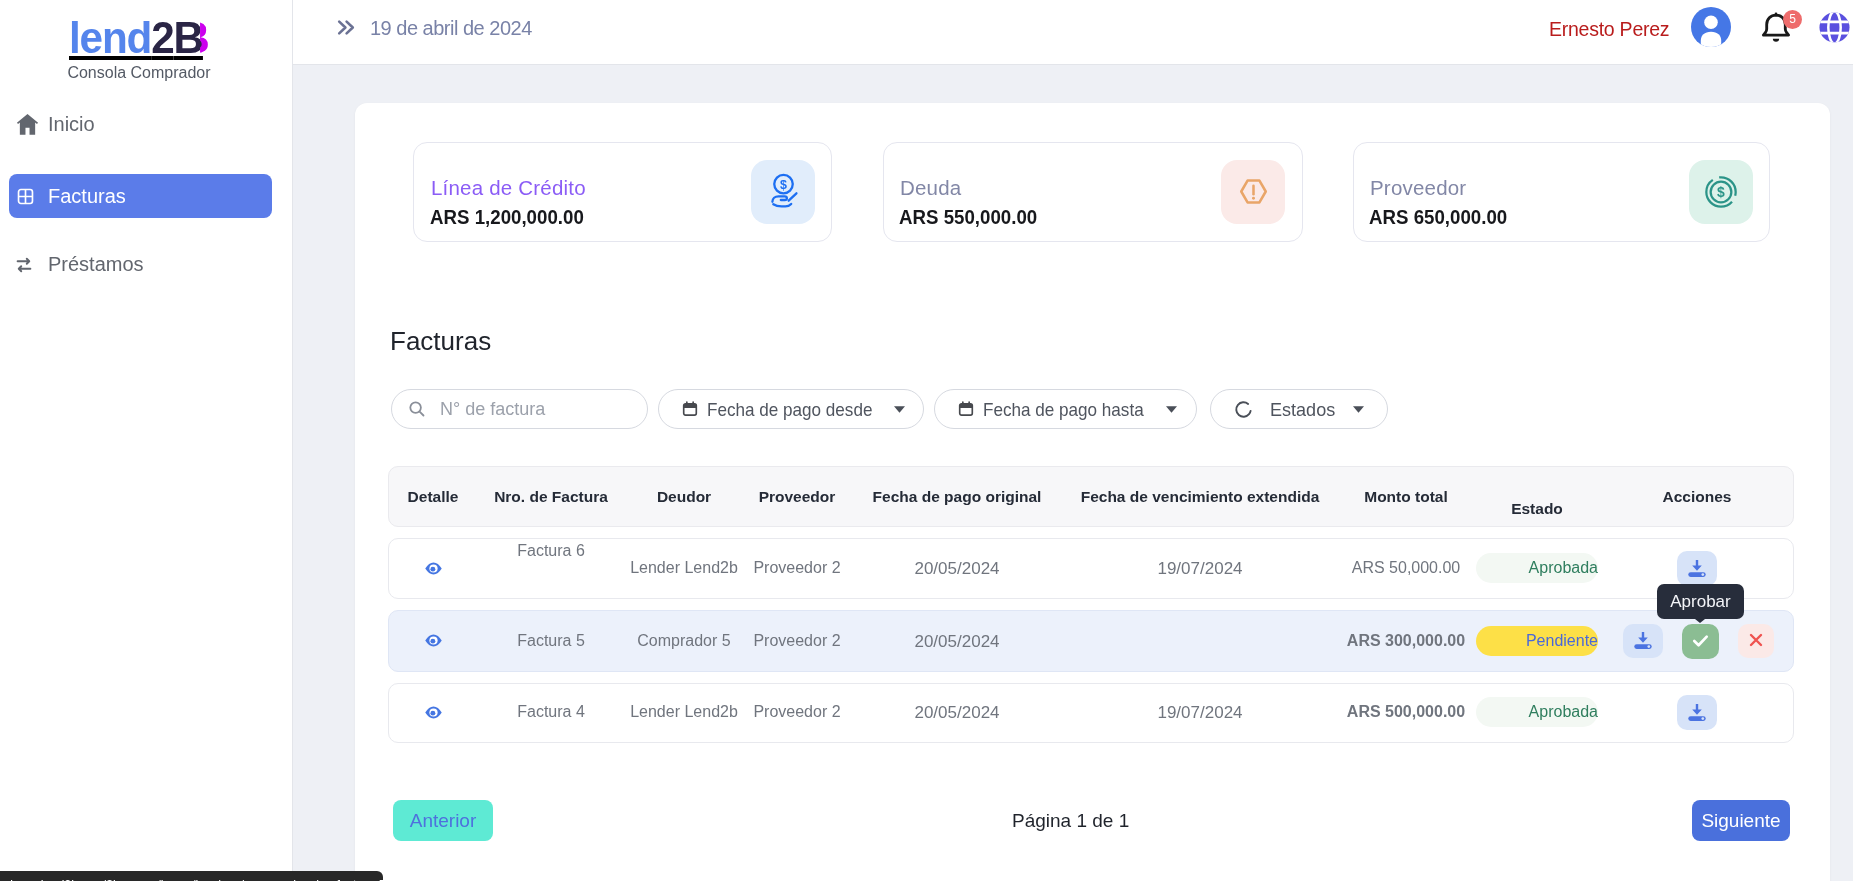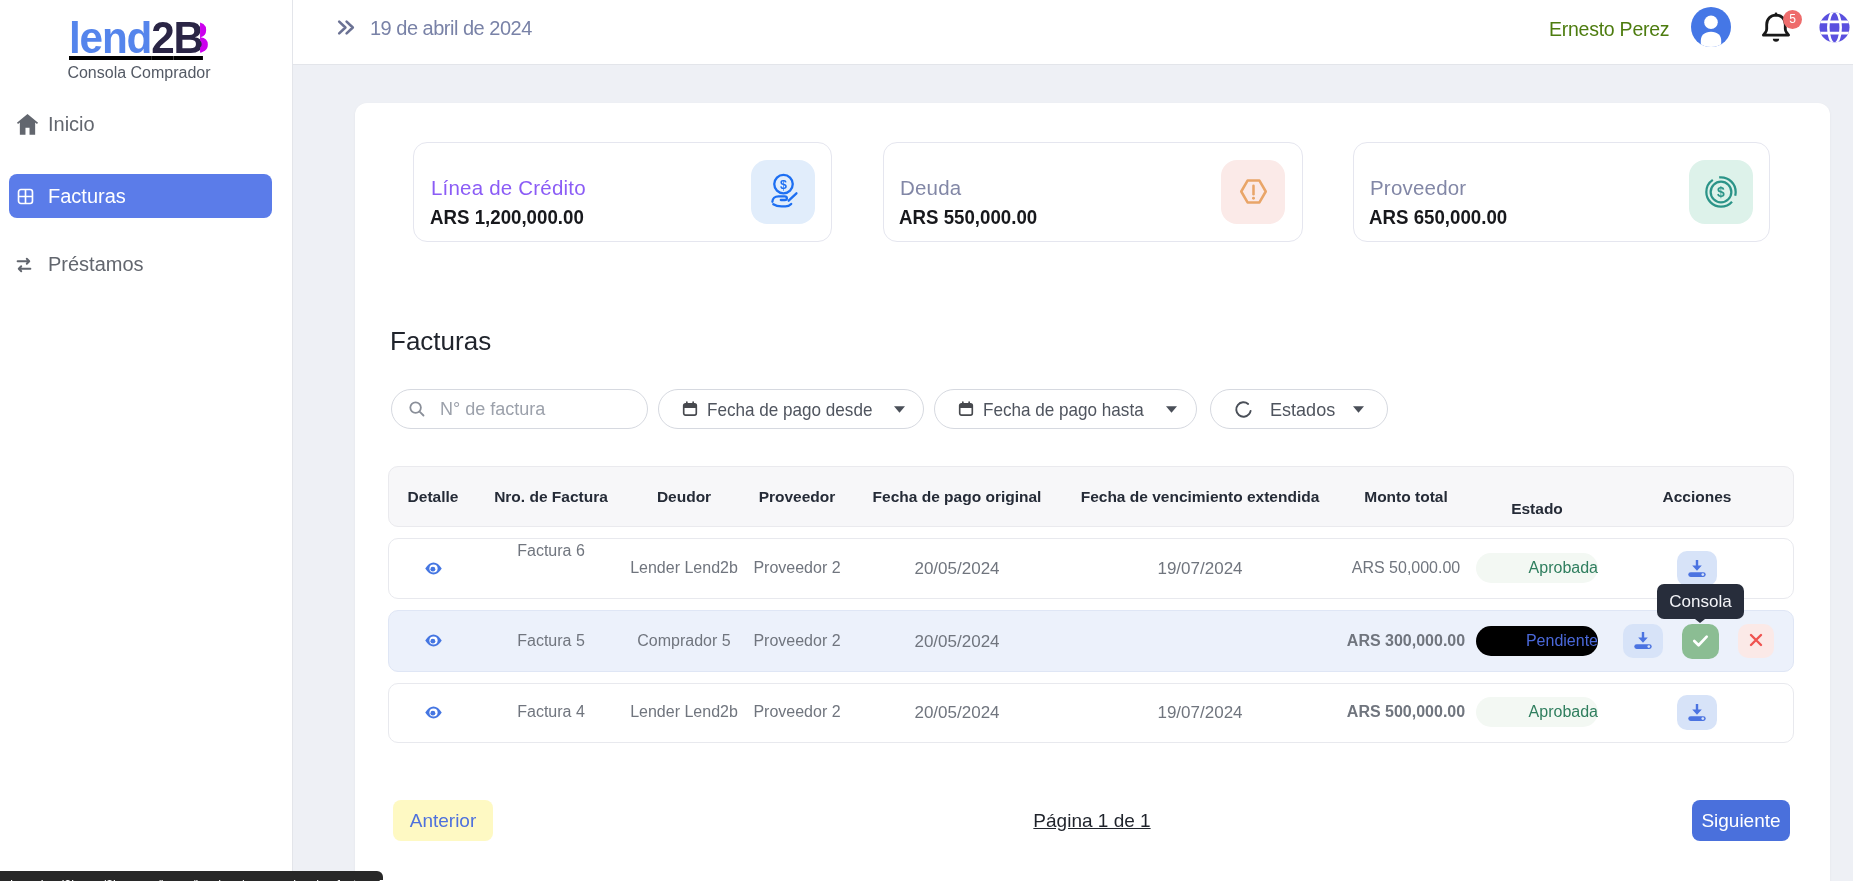--- a/index.html
+++ b/index.html
@@ -10,21 +10,21 @@
 </head>
 <body>
 
 <div class="abs" style="left:293px;top:0;width:1560px;height:65px;background:#fff;border-bottom:1px solid #E3E5EA;"></div>
 
 <svg class="abs" style="left:336px;top:17px;" width="21" height="21" viewBox="0 0 21 21" fill="none">
   <path d="M3.2 4.6 L9.4 10.5 L3.2 16.4 M10.6 4.6 L16.8 10.5 L10.6 16.4" stroke="#6B7294" stroke-width="2.6" stroke-linecap="round" stroke-linejoin="round"></path>
 </svg>
 <div class="abs" style="left:370px;top:17px;font-size:20px;letter-spacing:-0.5px;color:#7982A7;">19 de abril de 2024</div>
 
-<div class="abs" style="left:1549px;top:18px;font-size:19.5px;letter-spacing:-0.25px;color:#4d7c0f;white-space:nowrap;">Ernesto Perez</div>
+<div class="abs" style="left:1549px;top:18px;font-size:19.5px;letter-spacing:-0.25px;color:#b91c1c;white-space:nowrap;">Ernesto Perez</div>
 
 <div class="abs" style="left:1691px;top:7px;width:40px;height:40px;border-radius:50%;background:#4577E6;overflow:hidden;">
   <svg width="40" height="40" viewBox="0 0 40 40">
     <circle cx="20" cy="15.2" r="6.8" fill="#fff"></circle>
     <path d="M20 24.8 c-6.5 0 -10.2 3.9 -10.2 8.8 L9.8 40 h20.4 v-6.4 c0-4.9-3.7-8.8-10.2-8.8 z" fill="#fff"></path>
   </svg>
 </div>
 
 <svg class="abs" style="left:1758px;top:10px;" width="36" height="36" viewBox="0 0 24 24" fill="none">
   <path d="M12 2.6 v1 M12 3.4 c-3.6 0-6.2 2.7-6.2 6.2 v3.1 c0 .9-.33 1.77-.93 2.45 L3.6 16.7 h16.8 l-1.27-1.55 c-.6-.68-.93-1.55-.93-2.45 V9.6 c0-3.5-2.6-6.2-6.2-6.2 z" stroke="#191919" stroke-width="1.9" stroke-linejoin="round" stroke-linecap="round"></path>
@@ -187,21 +187,21 @@
 <svg class="eye" style="left:424px;top:631px;" width="19" height="19" viewBox="0 0 24 24">
   <path d="M12 4.4 C8.1 4.4 4.7 7.3 1.6 12 C4.7 16.7 8.1 19.6 12 19.6 C15.9 19.6 19.3 16.7 22.4 12 C19.3 7.3 15.9 4.4 12 4.4 z" fill="#4576E2"></path>
   <circle cx="12" cy="12" r="5.2" fill="#fff"></circle>
   <circle cx="11.2" cy="12.8" r="3.1" fill="#4576E2"></circle>
 </svg>
 <div class="cell" style="left:481px;top:632px;width:140px;">Factura 5</div>
 <div class="cell" style="left:614px;top:632px;width:140px;">Comprador 5</div>
 <div class="cell" style="left:737px;top:632px;width:120px;">Proveedor 2</div>
 <div class="cell" style="left:857px;top:632px;width:200px;font-size:17px;">20/05/2024</div>
 <div class="cell" style="left:1346px;top:632px;width:120px;font-weight:bold;">ARS 300,000.00</div>
-<div class="pill" style="left:1476px;top:626px;background:#000000;color:#4A68D9;">Pendiente</div>
+<div class="pill" style="left:1476px;top:626px;background:#fde047;color:#4A68D9;">Pendiente</div>
 <div class="dlbtn" style="left:1623px;top:624px;width:40px;height:34px;"></div>
 <svg class="abs" style="left:1631px;top:628px;" width="24" height="24" viewBox="0 0 24 24" fill="#4B73E1">
   <path d="M10.8 4 h2.4 v5.4 h3.6 l-4.8 5.4 -4.8-5.4 h3.6 z"></path>
   <path d="M5.6 16.3 h12.8 a2.3 2.3 0 0 1 2.3 2.3 a2.3 2.3 0 0 1 -2.3 2.3 H5.6 a2.3 2.3 0 0 1 -2.3-2.3 a2.3 2.3 0 0 1 2.3-2.3 z"></path>
   <circle cx="17.8" cy="18.6" r="1.35" fill="#D7E3F8"></circle>
 </svg>
 <div class="abs" style="left:1682px;top:624px;width:37px;height:35px;border-radius:10px;background:#8BBD93;"></div>
 <svg class="abs" style="left:1689px;top:629px;" width="23" height="23" viewBox="0 0 24 24" fill="none" stroke="#fff" stroke-width="2.8" stroke-linecap="round" stroke-linejoin="round">
   <path d="M5.5 12.5 L10 17 L18.5 8"></path>
 </svg>
@@ -223,22 +223,22 @@
 <div class="cell" style="left:1100px;top:703px;width:200px;font-size:17px;">19/07/2024</div>
 <div class="cell" style="left:1346px;top:703px;width:120px;font-weight:bold;">ARS 500,000.00</div>
 <div class="pill" style="left:1476px;top:697px;background:#F3F8F3;color:#2F7E5E;">Aprobada</div>
 <div class="dlbtn" style="left:1677px;top:695px;"></div>
 <svg class="abs" style="left:1685px;top:700px;" width="24" height="24" viewBox="0 0 24 24" fill="#4B73E1">
   <path d="M10.8 4 h2.4 v5.4 h3.6 l-4.8 5.4 -4.8-5.4 h3.6 z"></path>
   <path d="M5.6 16.3 h12.8 a2.3 2.3 0 0 1 2.3 2.3 a2.3 2.3 0 0 1 -2.3 2.3 H5.6 a2.3 2.3 0 0 1 -2.3-2.3 a2.3 2.3 0 0 1 2.3-2.3 z"></path>
   <circle cx="17.8" cy="18.6" r="1.35" fill="#D7E3F8"></circle>
 </svg>
 
-<div class="abs" style="left:1657px;top:584px;width:87px;height:35px;background:#272D3B;border-radius:7px;color:#F3F4F8;font-size:17px;text-align:center;line-height:35px;">Consola</div>
+<div class="abs" style="left:1657px;top:584px;width:87px;height:35px;background:#272D3B;border-radius:7px;color:#F3F4F8;font-size:17px;text-align:center;line-height:35px;">Aprobar</div>
 <div class="abs" style="left:1695px;top:619px;width:0;height:0;border-left:5px solid transparent;border-right:5px solid transparent;border-top:4px solid #272D3B;"></div>
 
-<div class="abs" style="left:393px;top:800px;width:100px;height:41px;background:#fef9c3;border-radius:8px;color:#4E71DD;font-size:19px;text-align:center;line-height:41px;">Anterior</div>
-<div class="abs" style="left:1012px;top:810px;width:160px;font-size:19px;color:#1F232B;text-align:center;text-decoration:underline;">Página 1 de 1</div>
+<div class="abs" style="left:393px;top:800px;width:100px;height:41px;background:#5eead4;border-radius:8px;color:#4E71DD;font-size:19px;text-align:center;line-height:41px;">Anterior</div>
+<div class="abs" style="left:1012px;top:810px;width:160px;font-size:19px;color:#1F232B;text-align:left;">Página 1 de 1</div>
 <div class="abs" style="left:1692px;top:800px;width:98px;height:41px;background:#4A70DC;border-radius:8px;color:#fff;font-size:19px;text-align:center;line-height:41px;">Siguiente</div>
 
 <div class="abs" style="left:0;top:871px;width:383px;height:10px;background:#282828;border-top-right-radius:6px;overflow:hidden;">
   <div style="position:absolute;left:6px;top:7px;font-size:12.5px;color:#fff;white-space:nowrap;">demo.lend2b.app/?lang=es/buyer/invoices/approve-invoice-factura-5</div>
 </div>
 
 </body></html>

